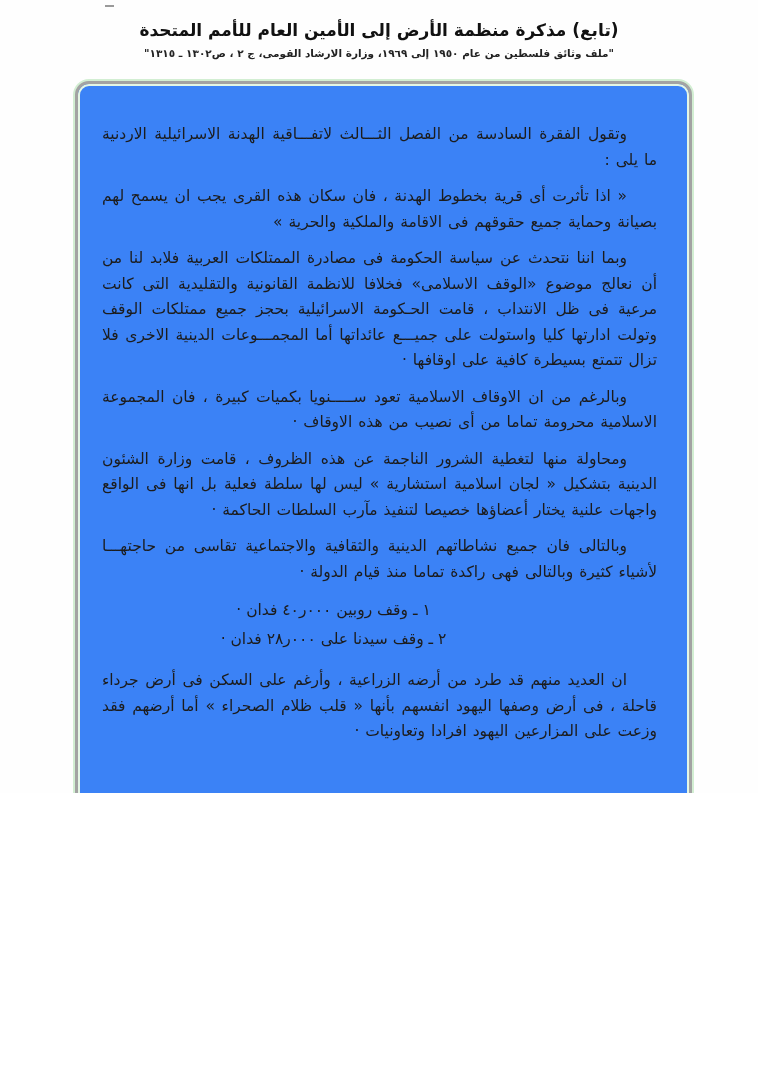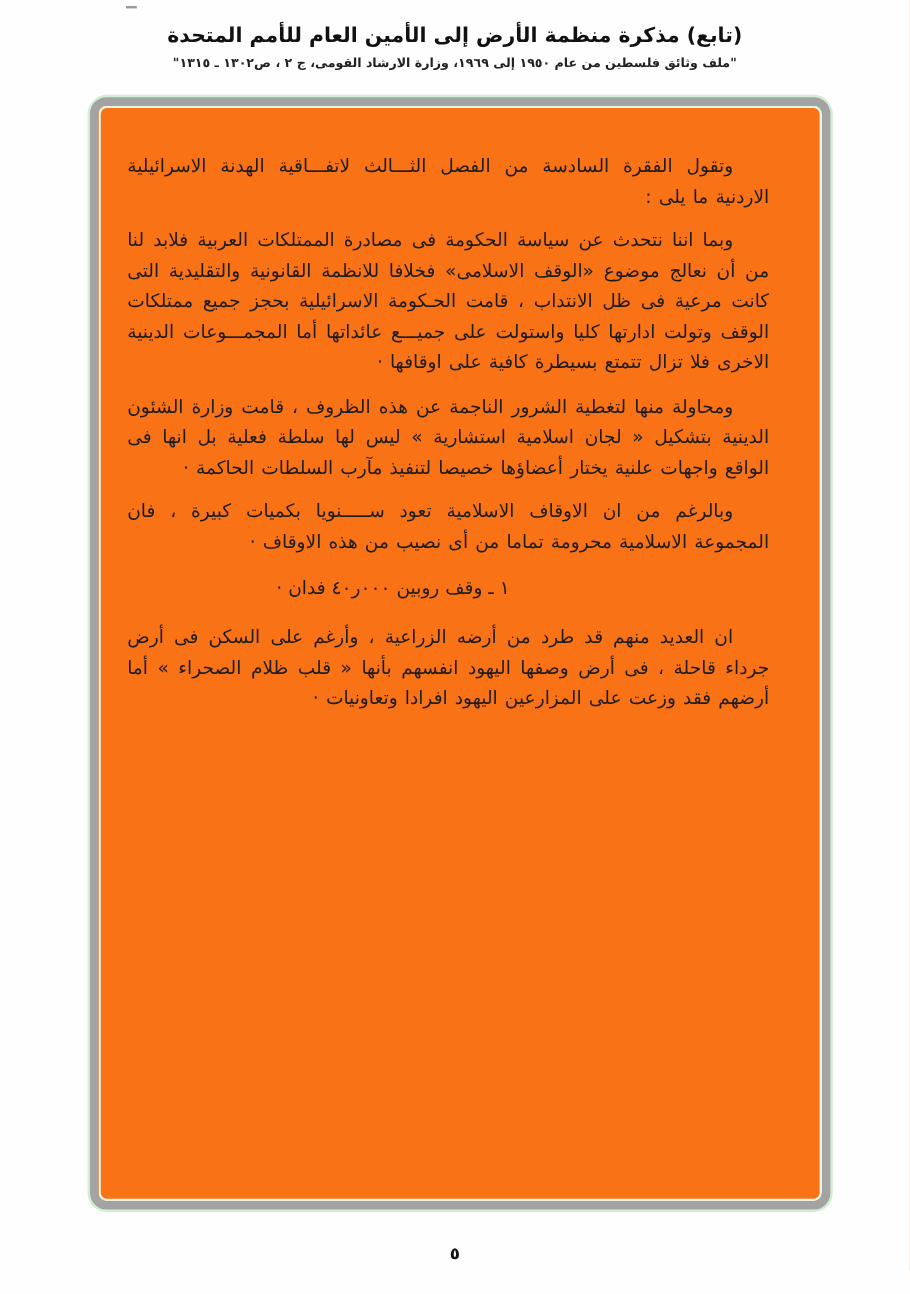--- a/index.html
+++ b/index.html
@@ -4,21 +4,21 @@
 <style>
   html, body {
     margin: 0;
     padding: 0;
     background: #ffffff;
     font-family: "DejaVu Sans", sans-serif;
   }
   .page {
     position: relative;
     width: 758px;
-    height: 1078px;
+    height: 793px;
     background: #fefefe;
     color: #1c1c1c;
     overflow: hidden;
   }
   .scan-artifact {
     position: absolute;
     left: 105px;
     top: 5px;
     width: 9px;
     height: 2px;
@@ -45,25 +45,25 @@
     font-weight: bold;
     color: #222;
   }
   .content-frame {
     position: absolute;
     left: 75px;
     top: 81px;
     width: 617px;
     height: 927px;
     box-sizing: border-box;
-    border: 7px solid #a3a3a3;
+    border: 3px solid #a3a3a3;
     border-radius: 14px;
     box-shadow: 0 0 0 2px #d2eed2, inset 0 0 0 2px #e4f6e4;
-    background: #f97316;
-    padding: 38px 44px 16px 24px;
+    background: #3b82f6;
+    padding: 38px 32px 16px 24px;
     direction: rtl;
     overflow: hidden;
   }
   .para {
     margin: 0 0 11px 0;
     font-size: 15.5px;
     line-height: 25.5px;
     text-align: justify;
     text-indent: 30px;
     word-spacing: 1px;
@@ -95,26 +95,29 @@
 
   <div class="scan-artifact"></div>
 
   <div class="doc-header">
     <h1 class="doc-title">(تابع) مذكرة منظمة الأرض إلى الأمين العام للأمم المتحدة</h1>
     <div class="doc-source">"ملف وثائق فلسطين من عام ١٩٥٠ إلى ١٩٦٩، وزارة الارشاد القومى، ج ٢ ، ص١٣٠٢ ـ ١٣١٥"</div>
   </div>
 
   <div class="content-frame">
     <p class="para">وتقول الفقرة السادسة من الفصل الثـــالث لاتفـــاقية الهدنة الاسرائيلية الاردنية ما يلى :</p>
+    <p class="para">« اذا تأثرت أى قرية بخطوط الهدنة ، فان سكان هذه القرى يجب ان يسمح لهم بصيانة وحماية جميع حقوقهم فى الاقامة والملكية والحرية »</p>
     <p class="para">وبما اننا نتحدث عن سياسة الحكومة فى مصادرة الممتلكات العربية فلابد لنا من أن نعالج موضوع «الوقف الاسلامى» فخلافا للانظمة القانونية والتقليدية التى كانت مرعية فى ظل الانتداب ، قامت الحـكومة الاسرائيلية بحجز جميع ممتلكات الوقف وتولت ادارتها كليا واستولت على جميـــع عائداتها أما المجمـــوعات الدينية الاخرى فلا تزال تتمتع بسيطرة كافية على اوقافها ·</p>
+    <p class="para">وبالرغم من ان الاوقاف الاسلامية تعود ســـــنويا بكميات كبيرة ، فان المجموعة الاسلامية محرومة تماما من أى نصيب من هذه الاوقاف ·</p>
     <p class="para">ومحاولة منها لتغطية الشرور الناجمة عن هذه الظروف ، قامت وزارة الشئون الدينية بتشكيل « لجان اسلامية استشارية » ليس لها سلطة فعلية بل انها فى الواقع واجهات علنية يختار أعضاؤها خصيصا لتنفيذ مآرب السلطات الحاكمة ·</p>
-    <p class="para">وبالرغم من ان الاوقاف الاسلامية تعود ســـــنويا بكميات كبيرة ، فان المجموعة الاسلامية محرومة تماما من أى نصيب من هذه الاوقاف ·</p>
+    <p class="para">وبالتالى فان جميع نشاطاتهم الدينية والثقافية والاجتماعية تقاسى من حاجتهـــا لأشياء كثيرة وبالتالى فهى راكدة تماما منذ قيام الدولة ·</p>
 
     <div class="waqf-list">
       <div class="waqf-item">١ ـ وقف روبين ٠٠٠ر٤٠ فدان ·</div>
+      <div class="waqf-item">٢ ـ وقف سيدنا على ٠٠٠ر٢٨ فدان ·</div>
     </div>
 
     <p class="para">ان العديد منهم قد طرد من أرضه الزراعية ، وأرغم على السكن فى أرض جرداء قاحلة ، فى أرض وصفها اليهود انفسهم بأنها « قلب ظلام الصحراء » أما أرضهم فقد وزعت على المزارعين اليهود افرادا وتعاونيات ·</p>
 
   </div>
 
   <div class="page-number">٥</div>
 
 </div>
 

